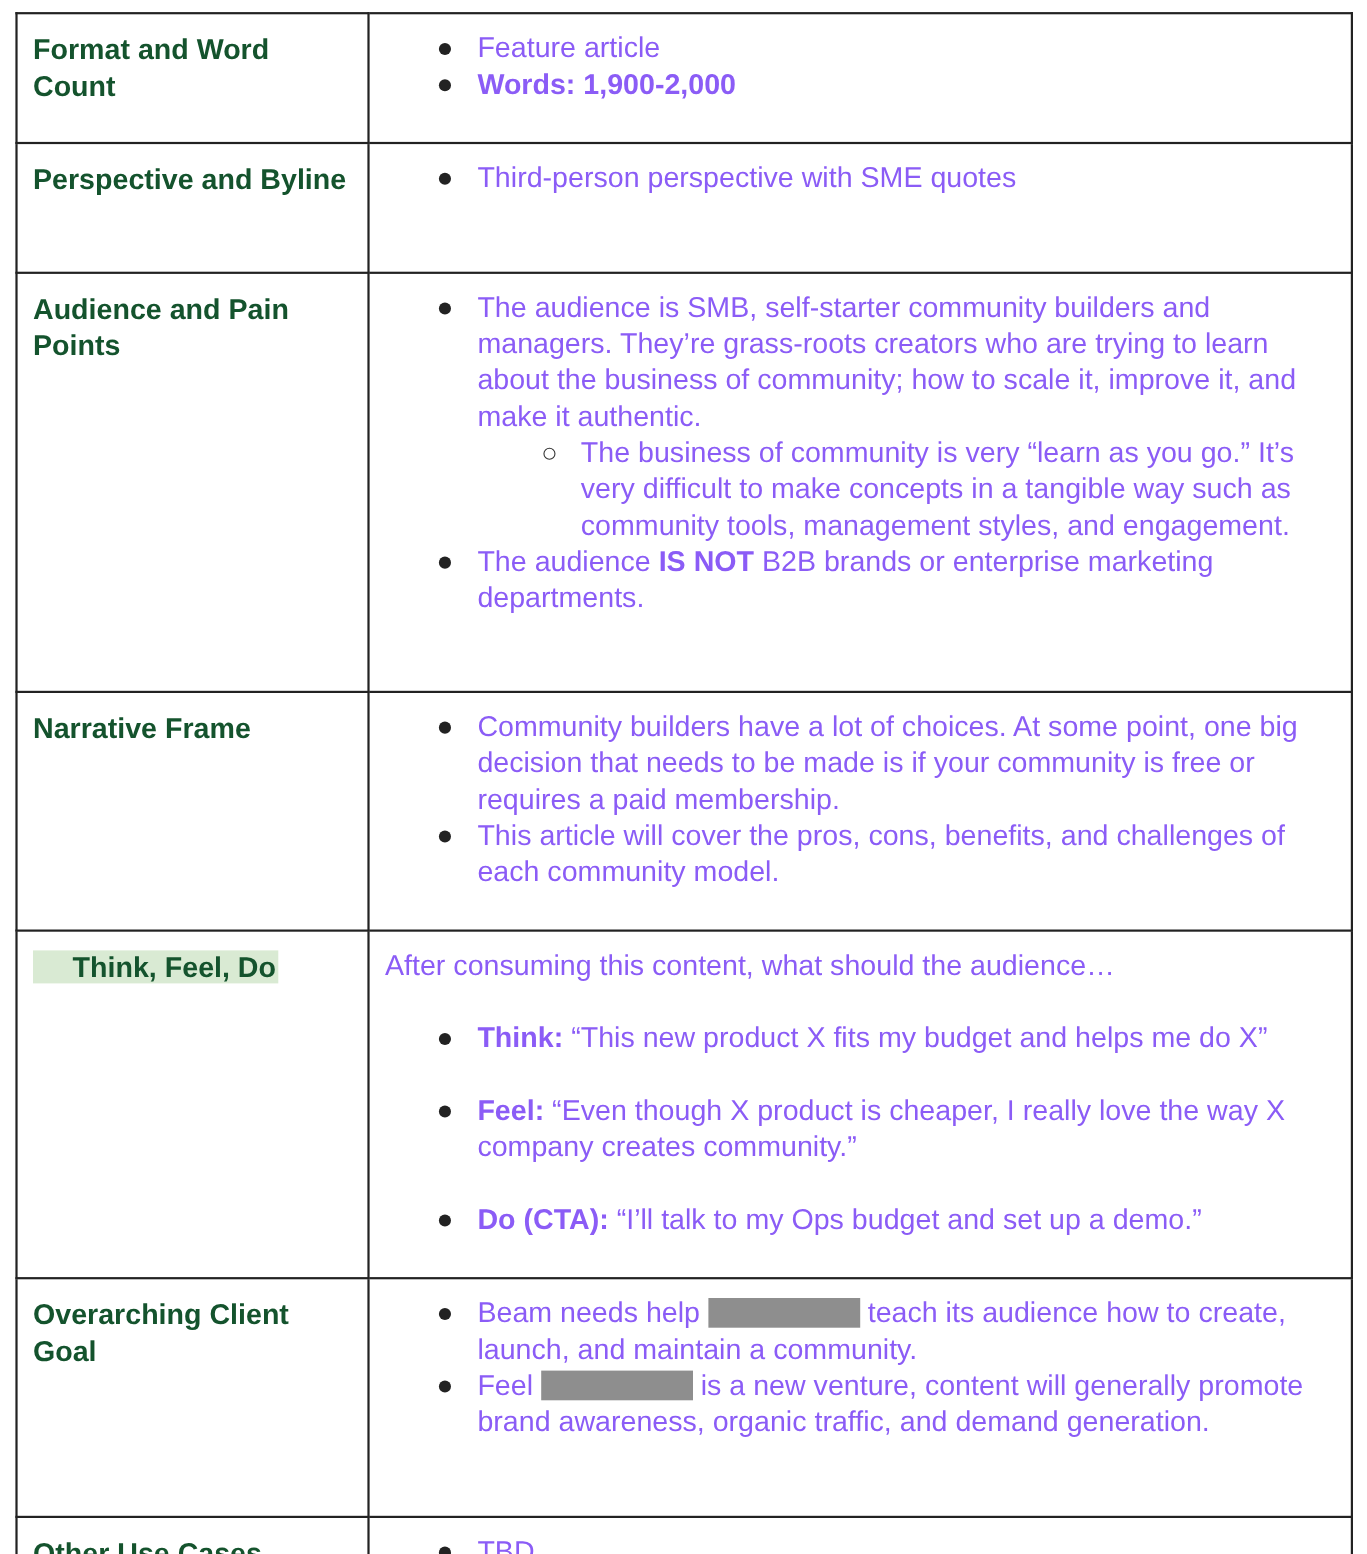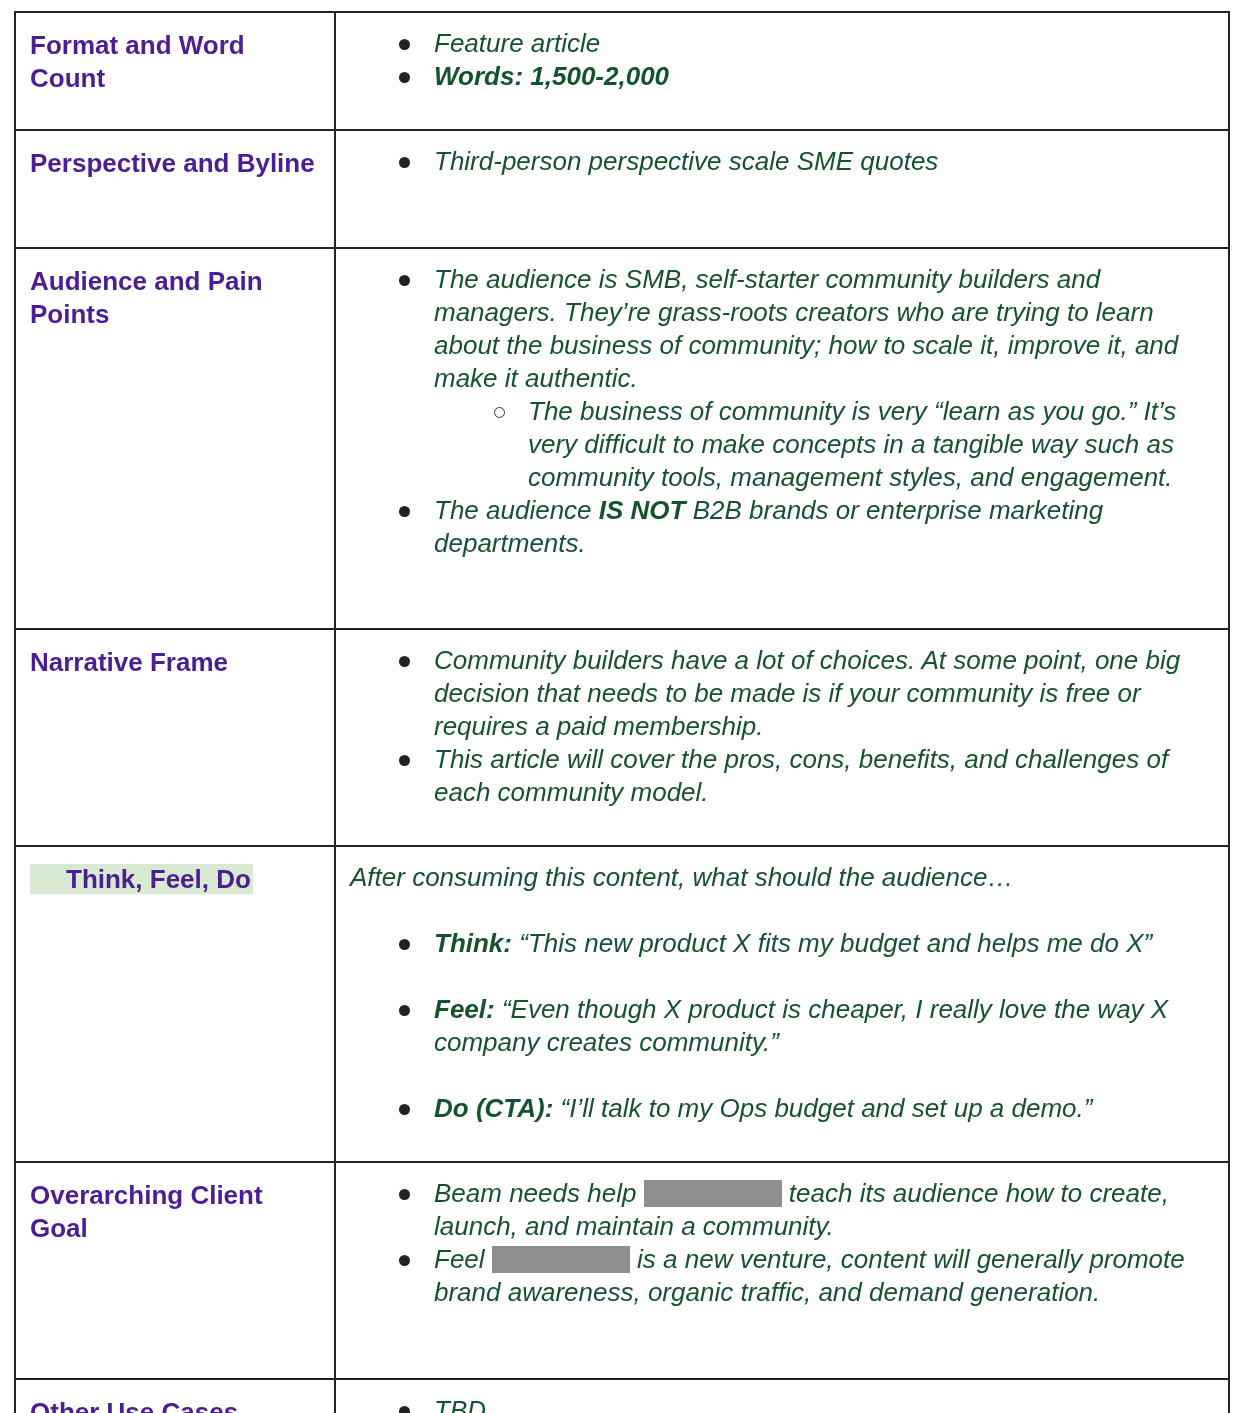--- a/index.html
+++ b/index.html
@@ -5,25 +5,25 @@
   html, body { margin: 0; padding: 0; background: #ffffff; }
   body { width: 1243px; height: 1413px; position: relative; font-family: "Liberation Sans", sans-serif; color: #2b2b2b; }
   table.brief {
     position: absolute; left: 14px; top: 11px;
     width: 1216px; border-collapse: collapse;
     table-layout: fixed;
   }
   table.brief td { border: 2px solid #222; vertical-align: top; }
   td.label {
     width: 290px; padding: 16px 14px 0 14px;
-    font-weight: bold; font-size: 26px; line-height: 33px; color: #4c1d95;
+    font-weight: bold; font-size: 26px; line-height: 33px; color: #14532d;
   }
   td.content {
     padding: 14px 14px 10px 14px;
-    font-style: italic; font-size: 26px; line-height: 33px; color: #14532d;
+    font-size: 26px; line-height: 33px; color: #8b5cf6;
   }
   .hl { background: #d9ead3; padding: 0 2px; }
   ul { margin: 0; padding: 0; list-style: none; }
   li.b1 { position: relative; padding-left: 84px; }
   li.b1::before {
     content: ""; position: absolute; left: 49px; top: 12px;
     width: 11px; height: 11px; border-radius: 50%; background: #222;
   }
   li.b2 { position: relative; padding-left: 178px; }
   li.b2::before {
@@ -45,29 +45,29 @@
 </head>
 <body>
 
 <table class="brief">
   <tbody>
       <tr class="r1">
     <td class="label">Format and Word Count</td>
     <td class="content">
       <ul>
         <li class="b1">Feature article</li>
-        <li class="b1"><b>Words: 1,500-2,000</b></li>
+        <li class="b1"><b>Words: 1,900-2,000</b></li>
       </ul>
     </td>
   </tr>
   <tr class="r2">
     <td class="label">Perspective and Byline</td>
     <td class="content">
       <ul>
-        <li class="b1">Third-person perspective scale SME quotes</li>
+        <li class="b1">Third-person perspective with SME quotes</li>
       </ul>
     </td>
   </tr>
   <tr class="r3">
     <td class="label">Audience and Pain Points</td>
     <td class="content">
       <ul>
         <li class="b1">The audience is SMB, self-starter community builders and managers. They’re grass-roots creators who are trying to learn about the business of community; how to scale it, improve it, and make it authentic.</li>
         <li class="b2">The business of community is very “learn as you go.” It’s very difficult to make concepts in a tangible way such as community tools, management styles, and engagement.</li>
         <li class="b1"><span>The audience </span><b>IS NOT</b><span> B2B brands or enterprise marketing departments.</span></li>

